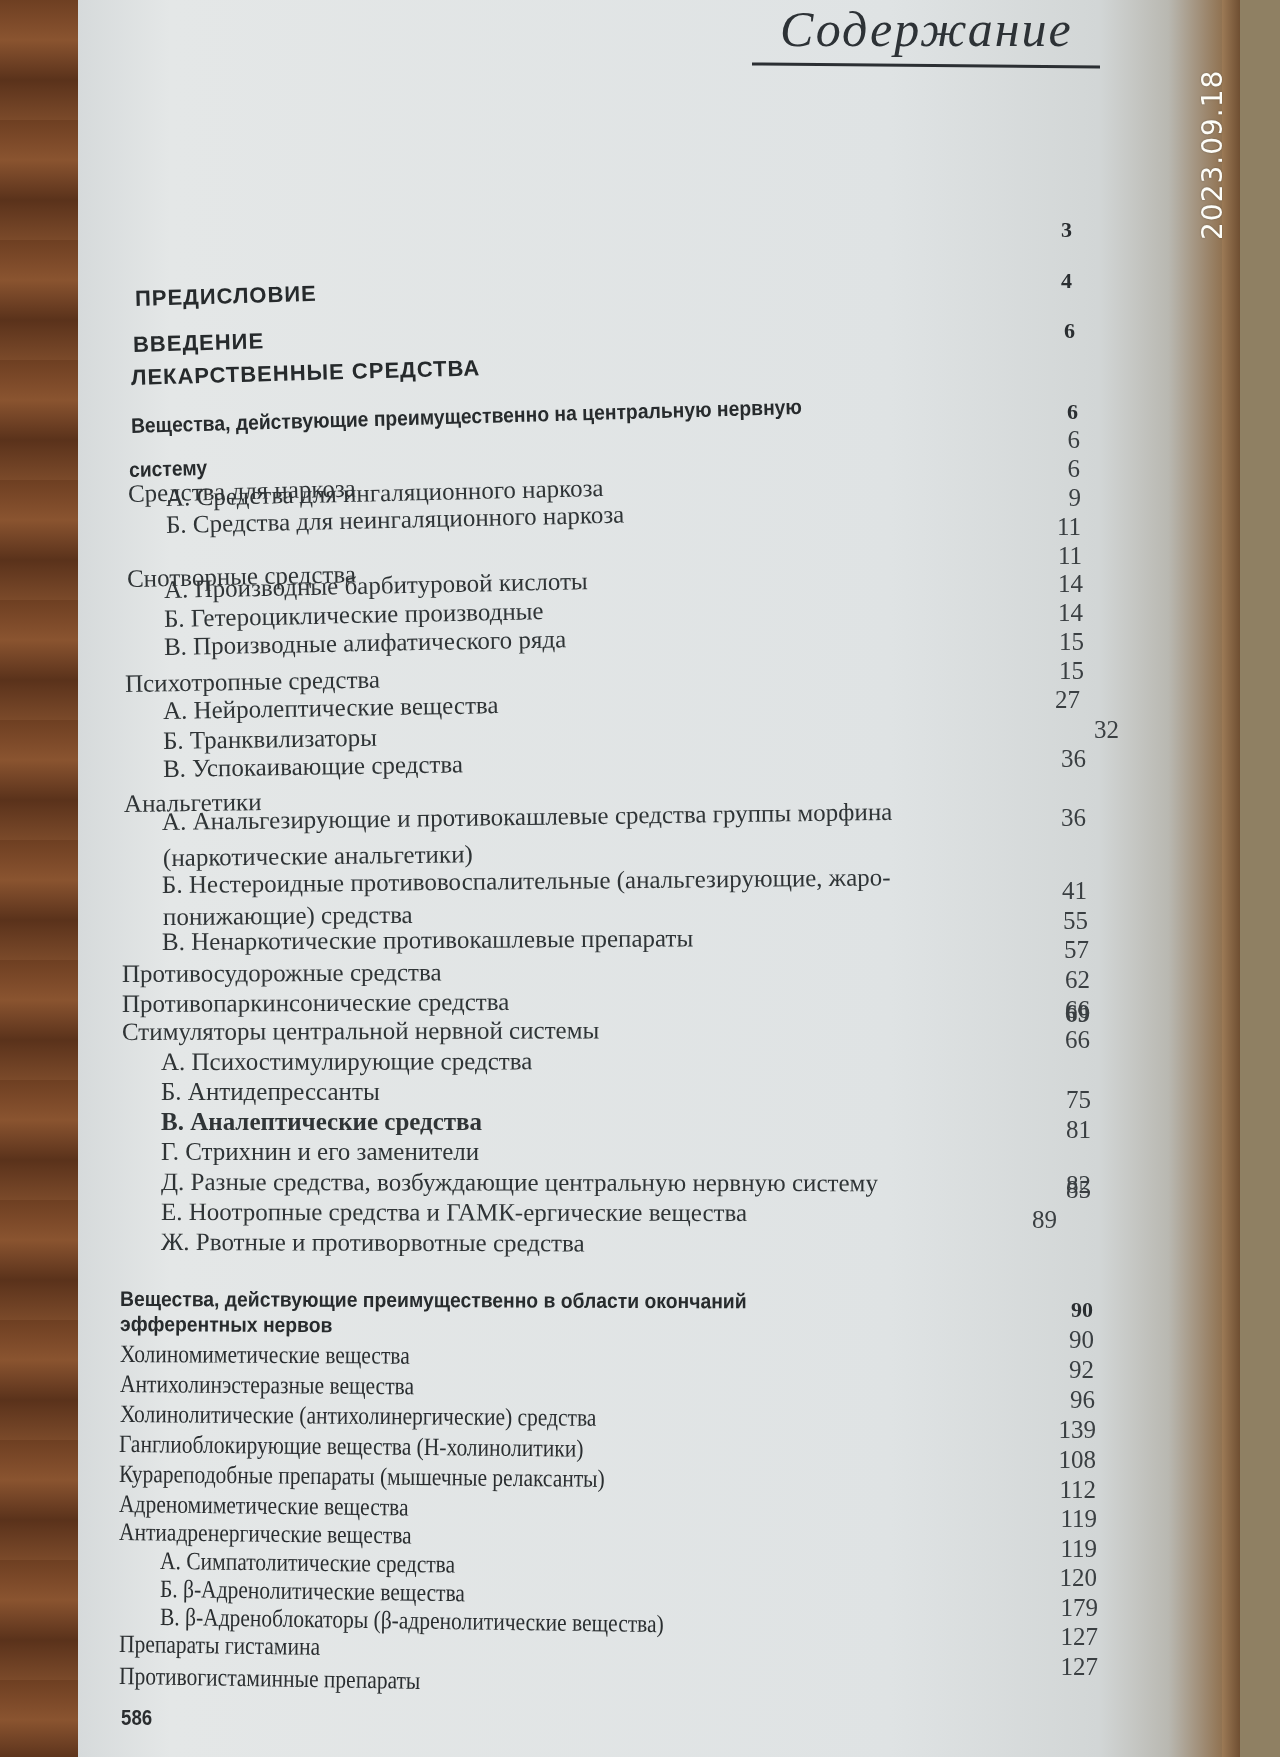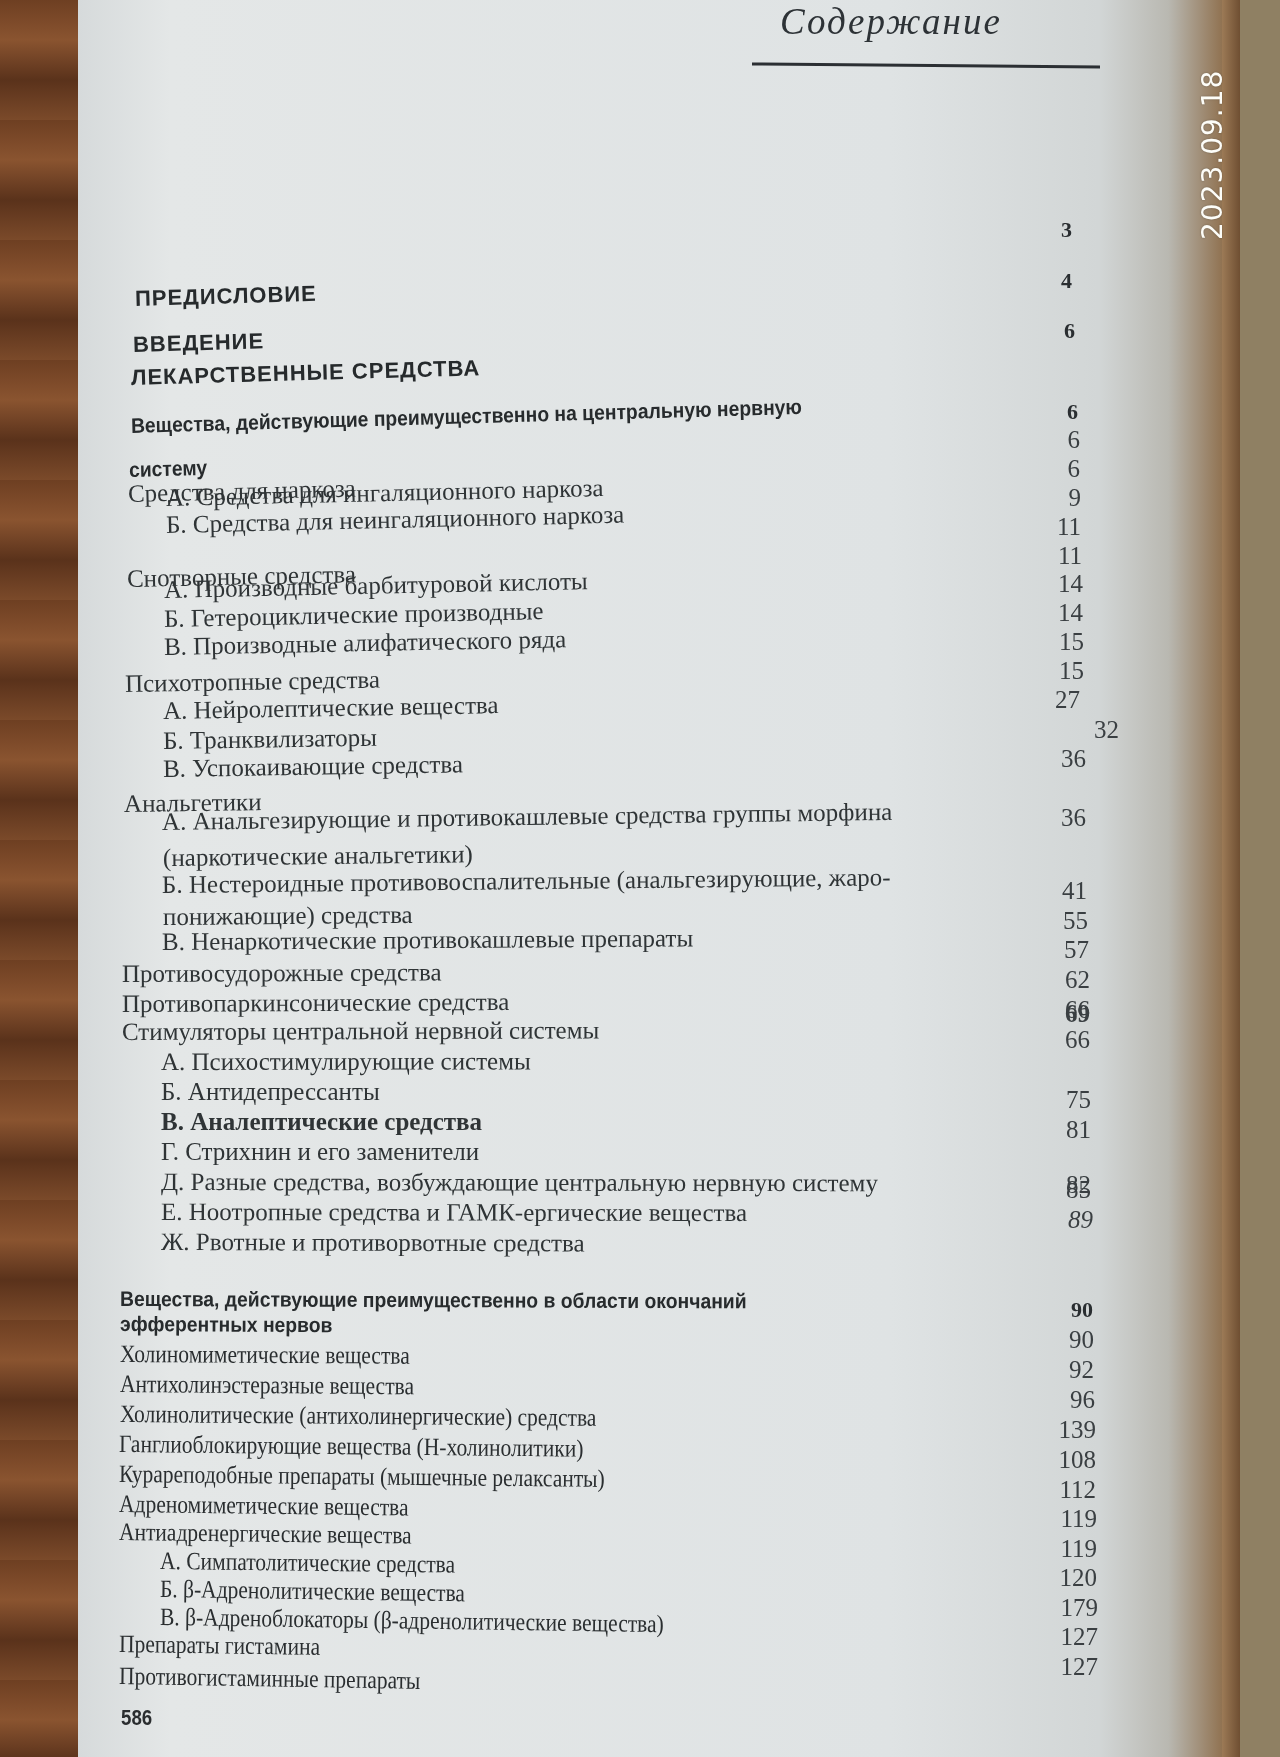--- a/index.html
+++ b/index.html
@@ -27,21 +27,21 @@
     .watermark {
       position: absolute; left: 1196px; top: 40px; width: 80px; height: 200px;
       color: #fdfdf8; font-family: "DejaVu Sans", sans-serif; font-size: 28px;
       writing-mode: vertical-rl; transform: rotate(180deg);
       text-align: left; letter-spacing: 1px;
       text-shadow: 0 0 2px rgba(0,0,0,0.3);
     }
     .title {
       position: absolute; left: 780px; top: 0px;
       font-family: "Liberation Serif", serif; font-style: italic;
-      font-size: 37px; color: #2d3236; letter-spacing: 2px;
+      font-size: 50px; color: #2d3236; letter-spacing: 2px;
     }
     .title-rule {
       position: absolute; left: 752px; top: 64px; width: 348px; height: 3px;
       background: #2b2f33; transform: rotate(0.5deg);
     }
     .toc { position: absolute; left: 0; top: 0; width: 1280px; height: 1757px; }
     .entry {
       position: absolute; white-space: nowrap; color: #2f3436;
       font-size: 25px; line-height: 28px;
     }
@@ -97,21 +97,21 @@
     <div class="entry plain" style="left: 163px; top: 755px; transform: rotate(-0.9deg); transform-origin: left center;">В. Успокаивающие средства</div>
     <div class="entry plain" style="left: 124px; top: 790px; transform: rotate(-0.8deg); transform-origin: left center;">Анальгетики</div>
     <div class="entry plain" style="left: 162px; top: 808px; transform: rotate(-0.8deg); transform-origin: left center;">А. Анальгезирующие и противокашлевые средства группы морфина</div>
     <div class="entry plain" style="left: 163px; top: 844px; transform: rotate(-0.7deg); transform-origin: left center;">(наркотические анальгетики)</div>
     <div class="entry plain" style="left: 162px; top: 871px; transform: rotate(-0.6deg); transform-origin: left center;">Б. Нестероидные противовоспалительные (анальгезирующие, жаро-</div>
     <div class="entry plain" style="left: 163px; top: 903px; transform: rotate(-0.5deg); transform-origin: left center;">понижающие) средства</div>
     <div class="entry plain" style="left: 162px; top: 928px; transform: rotate(-0.4deg); transform-origin: left center;">В. Ненаркотические противокашлевые препараты</div>
     <div class="entry plain" style="left: 122px; top: 960px; transform: rotate(-0.3deg); transform-origin: left center;">Противосудорожные средства</div>
     <div class="entry plain" style="left: 122px; top: 990px; transform: rotate(-0.3deg); transform-origin: left center;">Противопаркинсонические средства</div>
     <div class="entry plain" style="left: 122px; top: 1018px; transform: rotate(-0.2deg); transform-origin: left center;">Стимуляторы центральной нервной системы</div>
-    <div class="entry plain" style="left: 161px; top: 1048px; transform: rotate(-0.1deg); transform-origin: left center;">А. Психостимулирующие системы</div>
+    <div class="entry plain" style="left: 161px; top: 1048px; transform: rotate(-0.1deg); transform-origin: left center;">А. Психостимулирующие средства</div>
     <div class="entry plain" style="left: 161px; top: 1078px; transform: rotate(0deg); transform-origin: left center;">Б. Антидепрессанты</div>
     <div class="entry plain" style="left: 161px; top: 1108px; transform: rotate(0deg); transform-origin: left center; font-weight: bold;">В. Аналептические средства</div>
     <div class="entry plain" style="left: 161px; top: 1138px; transform: rotate(0deg); transform-origin: left center;">Г. Стрихнин и его заменители</div>
     <div class="entry plain" style="left: 161px; top: 1168px; transform: rotate(0.1deg); transform-origin: left center;">Д. Разные средства, возбуждающие центральную нервную систему</div>
     <div class="entry plain" style="left: 161px; top: 1198px; transform: rotate(0.1deg); transform-origin: left center;">Е. Ноотропные средства и ГАМК-ергические вещества</div>
     <div class="entry plain" style="left: 161px; top: 1228px; transform: rotate(0.2deg); transform-origin: left center;">Ж. Рвотные и противорвотные средства</div>
     <div class="entry bold" style="left: 120px; top: 1285px; transform: scaleX(0.92) rotate(0.2deg); transform-origin: left center;">Вещества, действующие преимущественно в области окончаний</div>
     <div class="entry bold" style="left: 120px; top: 1310px; transform: scaleX(0.92) rotate(0.3deg); transform-origin: left center;">эфферентных нервов</div>
     <div class="entry condensed" style="left: 120px; top: 1340px; transform: scaleX(0.86) rotate(0.3deg); transform-origin: left center;">Холиномиметические вещества</div>
     <div class="entry condensed" style="left: 120px; top: 1370px; transform: scaleX(0.86) rotate(0.4deg); transform-origin: left center;">Антихолинэстеразные вещества</div>
@@ -146,21 +146,21 @@
     <div class="pg" style="left: 1028px; top: 907px;">55</div>
     <div class="pg" style="left: 1029px; top: 936px;">57</div>
     <div class="pg" style="left: 1030px; top: 966px;">62</div>
     <div class="pg" style="left: 1030px; top: 996px;">66</div>
     <div class="pg" style="left: 1030px; top: 1026px;">66</div>
     <div class="pg" style="left: 1030px; top: 1000px; font-weight: bold;">69</div>
     <div class="pg" style="left: 1031px; top: 1086px;">75</div>
     <div class="pg" style="left: 1031px; top: 1116px;">81</div>
     <div class="pg" style="left: 1031px; top: 1146px; margin-top: 25px;">82</div>
     <div class="pg" style="left: 1031px; top: 1176px;">85</div>
-    <div class="pg" style="left: 1033px; top: 1206px; font-style: italic;">89</div>
+    <div class="pg" style="left: 997px; top: 1206px;">89</div>
     <div class="pg b" style="left: 1033px; top: 1296px;">90</div>
     <div class="pg" style="left: 1034px; top: 1326px;">90</div>
     <div class="pg" style="left: 1034px; top: 1356px;">92</div>
     <div class="pg" style="left: 1035px; top: 1386px;">96</div>
     <div class="pg" style="left: 1036px; top: 1416px;">139</div>
     <div class="pg" style="left: 1036px; top: 1446px;">108</div>
     <div class="pg" style="left: 1036px; top: 1476px;">112</div>
     <div class="pg" style="left: 1037px; top: 1505px;">119</div>
     <div class="pg" style="left: 1037px; top: 1535px;">119</div>
     <div class="pg" style="left: 1037px; top: 1564px;">120</div>

